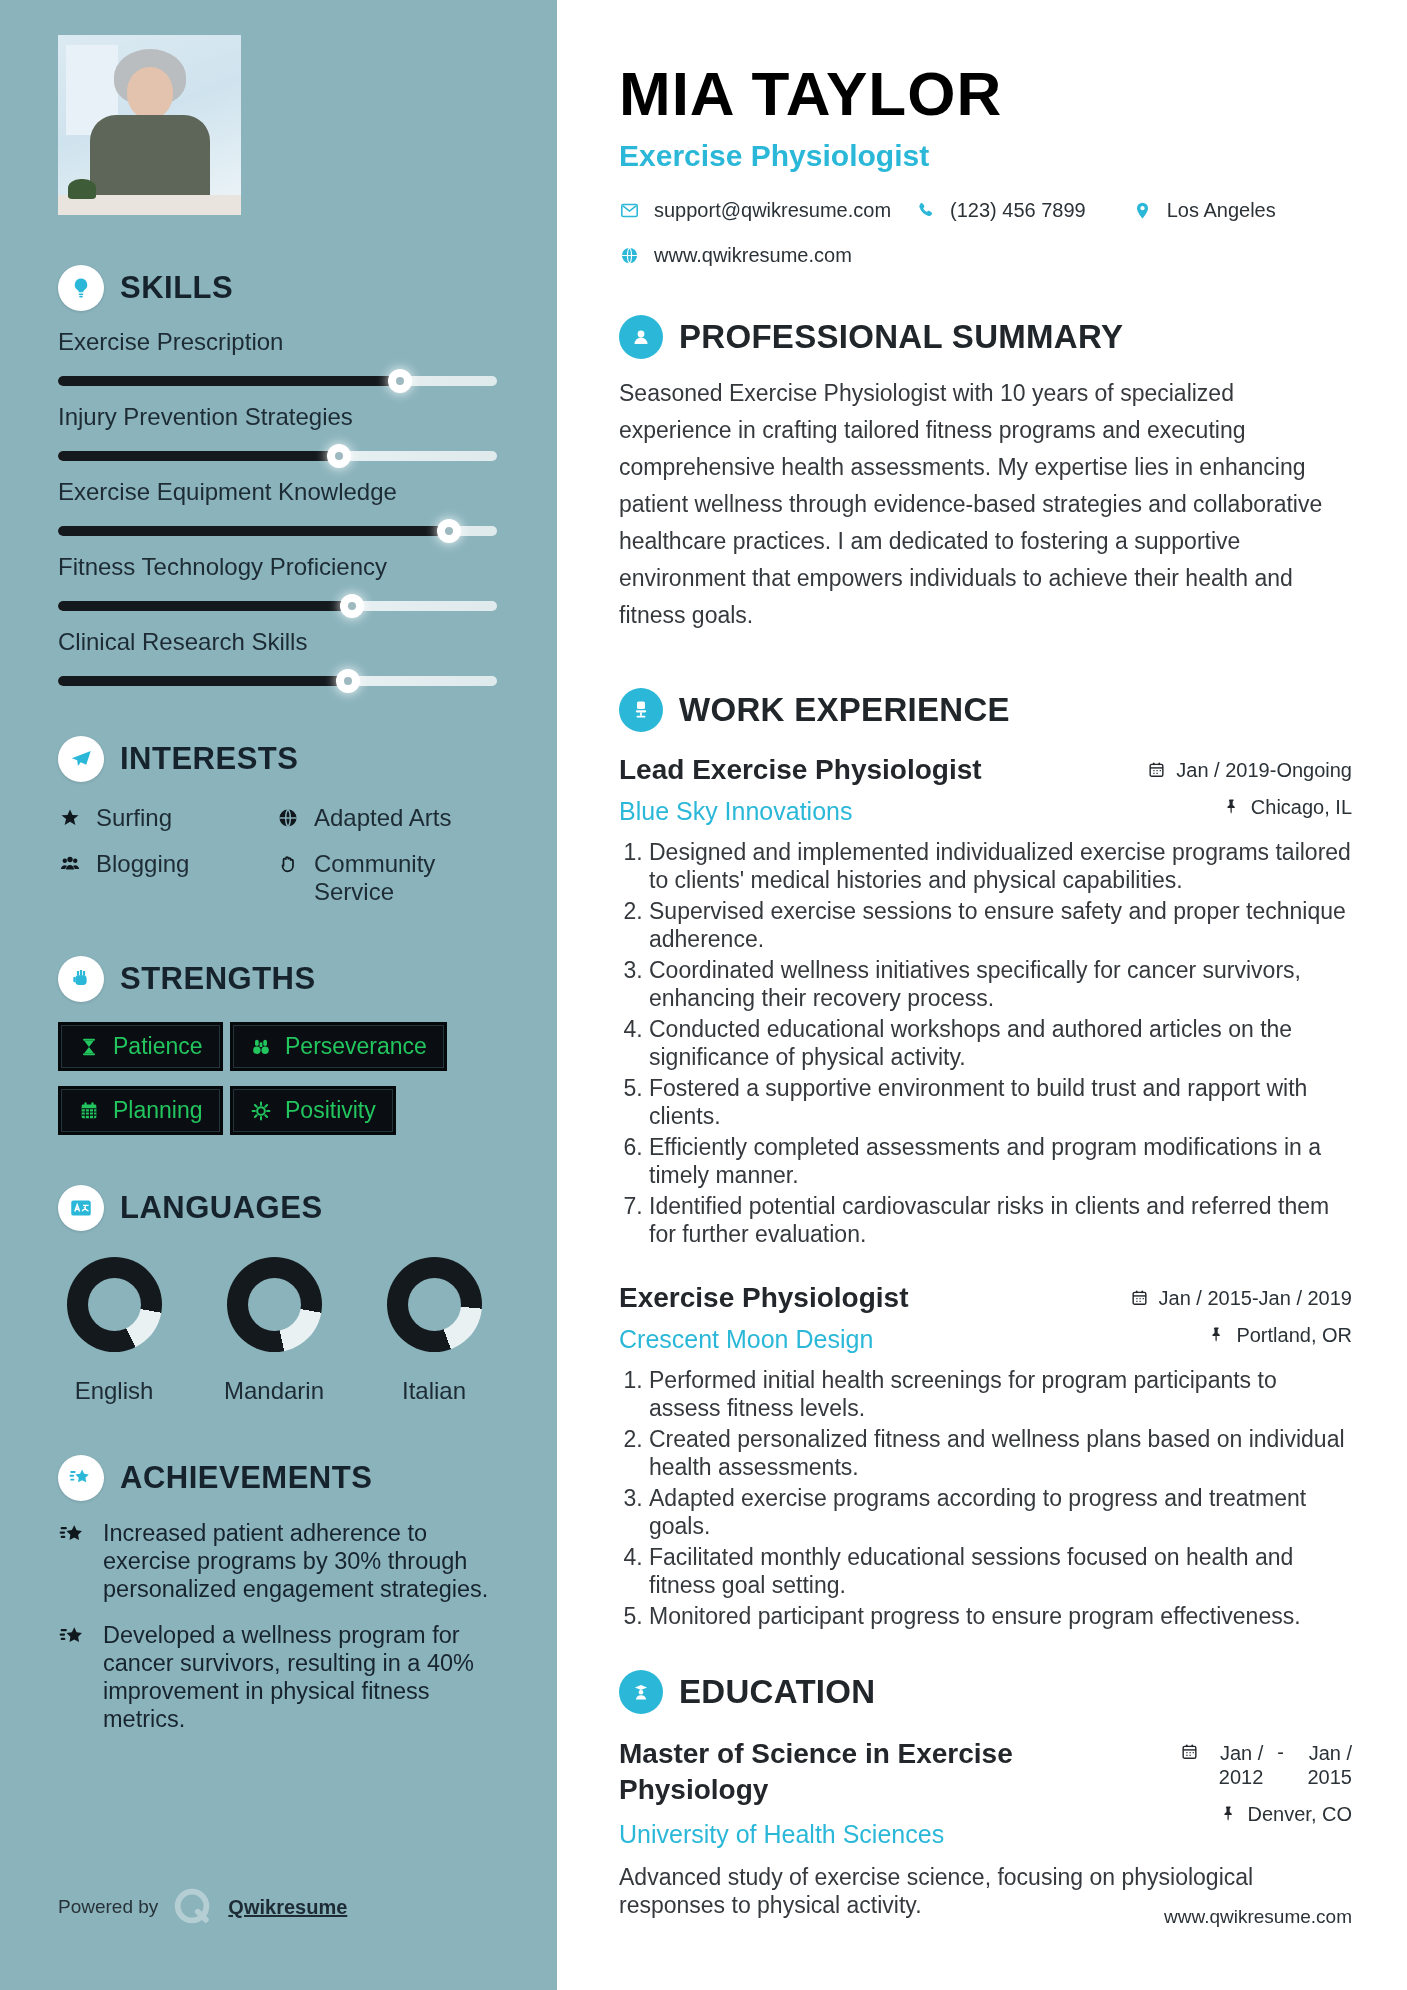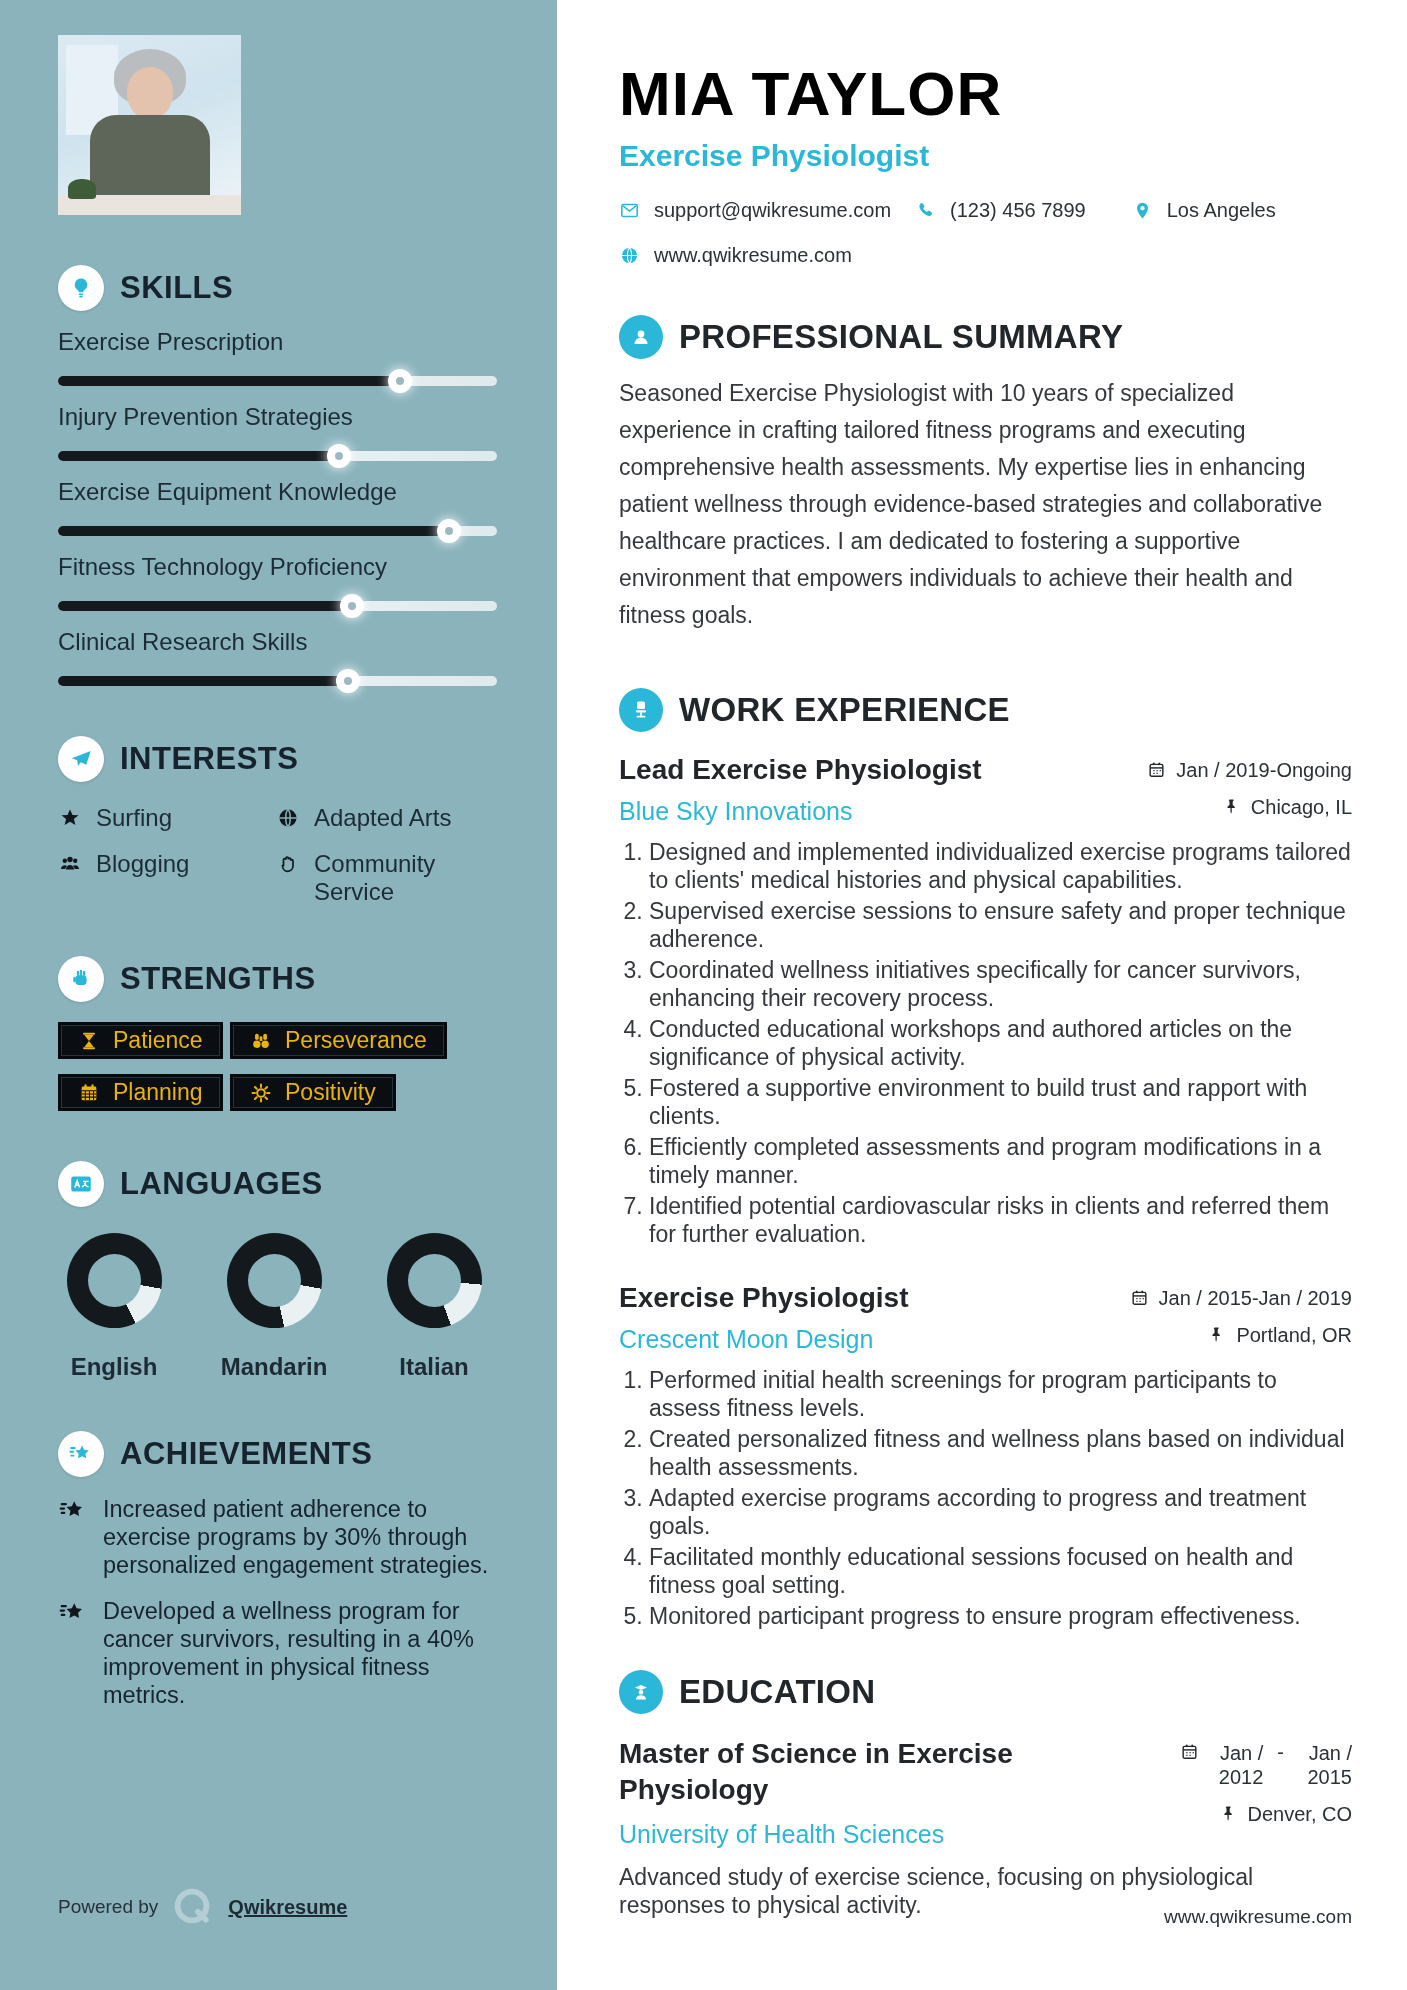--- a/index.html
+++ b/index.html
@@ -55,26 +55,26 @@
   .interest-grid { display:grid; grid-template-columns:218px 1fr; row-gap:18px; margin-top:22px; }
   .interest-item { display:flex; gap:14px; font-size:24px; color:#1D2B34; align-items:flex-start; line-height:28px; }
   .interest-item svg { width:24px; height:24px; flex:none; margin-top:2px; color:#10181d; }
 
   
   .strength-grid { display:grid; grid-template-columns:157px auto; gap:15px; margin-top:20px; justify-items:start; }
   .badge {
     display:inline-flex; align-items:center; gap:13px;
     background:#0A0E12; border:3px solid #05090c;
     box-shadow:inset 0 0 0 1px rgba(135,185,200,.22);
-    color:#eab308; font-size:23px; padding:0 17px; height:37px;
+    color:#22c55e; font-size:23px; padding:0 17px; height:49px;
   }
   .badge svg { width:22px; height:22px; flex:none; }
 
   
-  .lang-row { display:flex; gap:48px; margin-top:26px;font-weight:bold; }
+  .lang-row { display:flex; gap:48px; margin-top:26px; }
   .lang { width:112px; display:flex; flex-direction:column; align-items:center; }
   .donut { width:95px; height:95px; border-radius:50%; position:relative; }
   .donut .hole { position:absolute; inset:21px; border-radius:50%; background:#8AB3BC; }
   .lang-label { margin-top:25px; font-size:24px; color:#1D2B34; }
 
   
   .ach-item { display:flex; gap:15px; margin-top:18px; font-size:23.5px; line-height:28px; color:#17242E; }
   .ach-item svg { width:30px; height:30px; flex:none; color:#10181d; margin-top:1px; }
 
   .side-footer { position:absolute; left:58px; bottom:60px; display:flex; align-items:center; gap:12px; }

